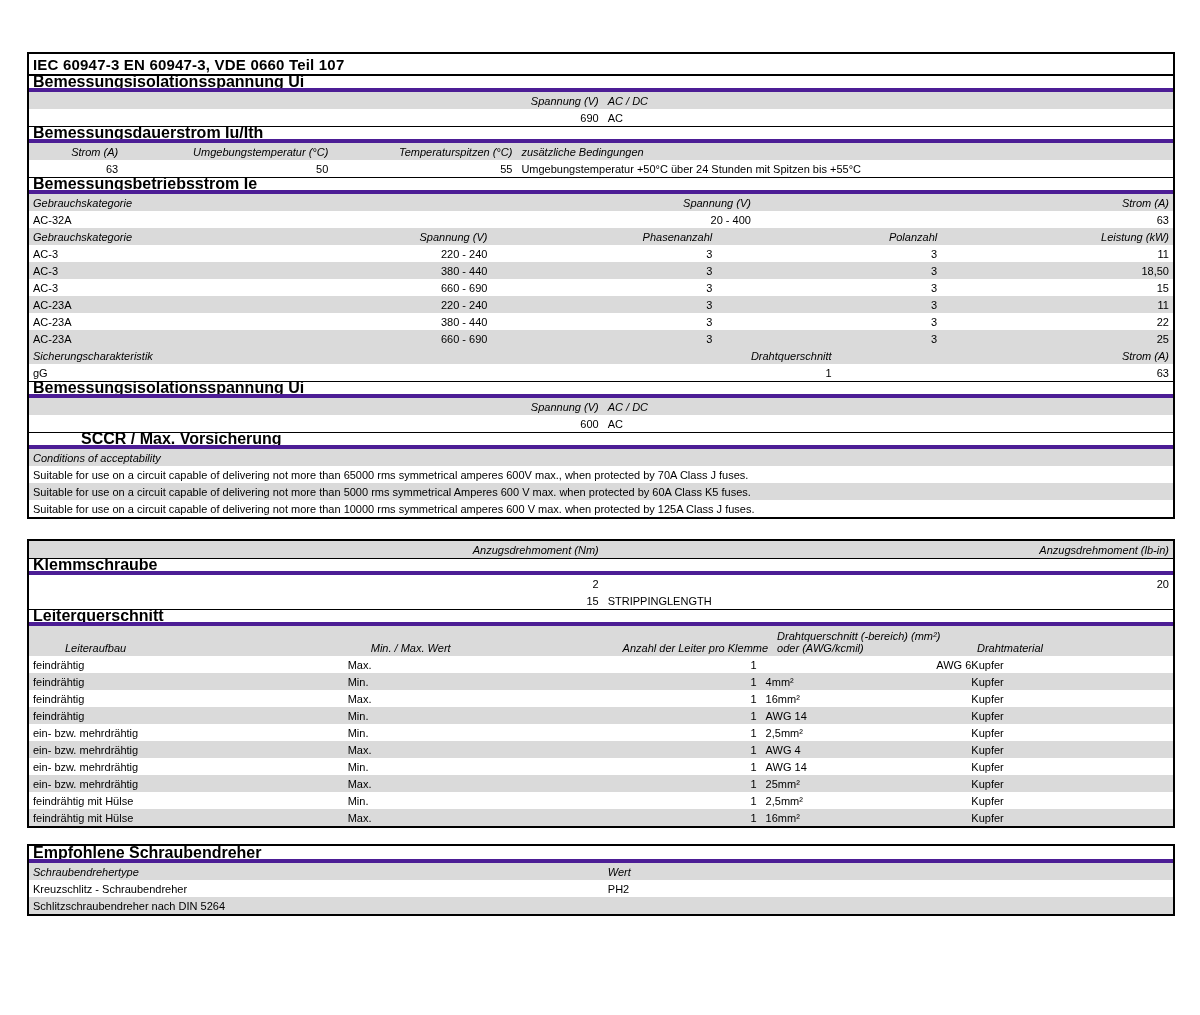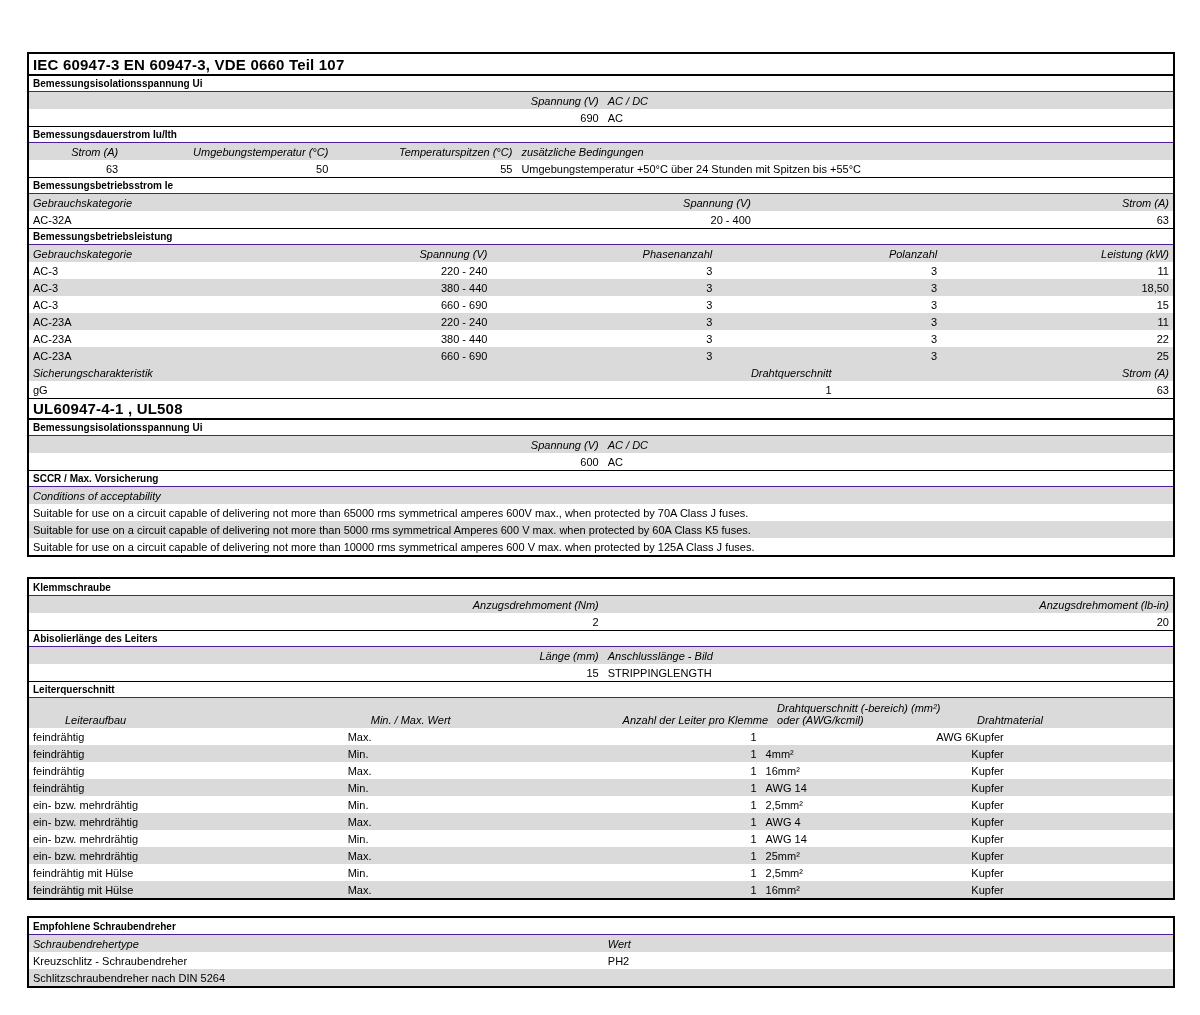--- a/index.html
+++ b/index.html
@@ -41,23 +41,23 @@
   .row.title {
     height: 21px;
     font-size: 15px;
     font-weight: 700;
     letter-spacing: 0.2px;
     border-bottom: 1px solid #000;
   }
   .row.title:not(:first-child) { border-top: 1px solid #000; }
   .row.section {
     font-weight: 700;
-    font-size: 10px;
+    font-size: 16px;
     border-top: 1px solid #000;
-    border-bottom: 1px solid #4c1d95;
+    border-bottom: 4px solid #4c1d95;
   }
   .row.section:first-child { border-top: 0; }
   .row.header { font-style: italic; }
   .row.gray { background: #dadada; }
   .row.tall {
     height: 30px;
     align-items: flex-end;
     padding-bottom: 2px;
   }
   .row.tall .cell {
@@ -112,23 +112,20 @@
       <div class="row header gray">
         <div class="cell l" style="width: 30%;">Gebrauchskategorie</div>
         <div class="cell r" style="width: 33.2%;">Spannung (V)</div>
         <div class="cell r" style="width: 36.8%;">Strom (A)</div>
       </div>
       <div class="row data">
         <div class="cell l" style="width: 30%;">AC-32A</div>
         <div class="cell r" style="width: 33.2%;">20 - 400</div>
         <div class="cell r" style="width: 36.8%;">63</div>
       </div>
-      <div class="row section">
-        <div class="cell l" style="width: 100%;">Bemessungsbetriebsleistung</div>
-      </div>
       <div class="row header gray">
         <div class="cell l" style="width: 25%;">Gebrauchskategorie</div>
         <div class="cell r" style="width: 15%;">Spannung (V)</div>
         <div class="cell r" style="width: 19.8%;">Phasenanzahl</div>
         <div class="cell r" style="width: 19.8%;">Polanzahl</div>
         <div class="cell r" style="width: 20.4%;">Leistung (kW)</div>
       </div>
       <div class="row data">
         <div class="cell l" style="width: 25%;">AC-3</div>
         <div class="cell r" style="width: 15%;">220 - 240</div>
@@ -174,68 +171,58 @@
       <div class="row header gray">
         <div class="cell l" style="width: 40%;">Sicherungscharakteristik</div>
         <div class="cell r" style="width: 30.3%;">Drahtquerschnitt</div>
         <div class="cell r" style="width: 29.7%;">Strom (A)</div>
       </div>
       <div class="row data">
         <div class="cell l" style="width: 40%;">gG</div>
         <div class="cell r" style="width: 30.3%;">1</div>
         <div class="cell r" style="width: 29.7%;">63</div>
       </div>
-      <div class="row title">
-        <div class="cell l" style="width: 100%;">UL60947-4-1 , UL508</div>
-      </div>
       <div class="row section">
         <div class="cell l" style="width: 100%;">Bemessungsisolationsspannung Ui</div>
       </div>
       <div class="row header gray">
         <div class="cell r" style="width: 49.8%;">Spannung (V)</div>
         <div class="cell l" style="width: 50.2%; padding-left: 9px;">AC / DC</div>
       </div>
       <div class="row data">
         <div class="cell r" style="width: 49.8%;">600</div>
         <div class="cell l" style="width: 50.2%; padding-left: 9px;">AC</div>
       </div>
       <div class="row section">
-        <div class="cell l" style="width: 100%;">SCCR / Max. Vorsicherung</div>
+        <div class="cell l" style="width: 100%; margin-left: 48px;">SCCR / Max. Vorsicherung</div>
       </div>
       <div class="row header gray">
         <div class="cell l" style="width: 100%;">Conditions of acceptability</div>
       </div>
       <div class="row data">
         <div class="cell l" style="width: 100%;">Suitable for use on a circuit capable of delivering not more than 65000 rms symmetrical amperes 600V max., when protected by 70A Class J fuses.</div>
       </div>
       <div class="row data gray">
         <div class="cell l" style="width: 100%;">Suitable for use on a circuit capable of delivering not more than 5000 rms symmetrical Amperes 600 V max. when protected by 60A Class K5 fuses.</div>
       </div>
       <div class="row data">
         <div class="cell l" style="width: 100%;">Suitable for use on a circuit capable of delivering not more than 10000 rms symmetrical amperes 600 V max. when protected by 125A Class J fuses.</div>
       </div>
     </div>
   <div class="block" id="block-1">
-      <div class="row section">
-        <div class="cell l" style="width: 100%;">Klemmschraube</div>
-      </div>
       <div class="row header gray">
         <div class="cell r" style="width: 49.8%;">Anzugsdrehmoment (Nm)</div>
         <div class="cell r" style="width: 50.2%;">Anzugsdrehmoment (lb-in)</div>
       </div>
+      <div class="row section">
+        <div class="cell l" style="width: 100%;">Klemmschraube</div>
+      </div>
       <div class="row data">
         <div class="cell r" style="width: 49.8%;">2</div>
         <div class="cell r" style="width: 50.2%;">20</div>
-      </div>
-      <div class="row section">
-        <div class="cell l" style="width: 100%;">Abisolierlänge des Leiters</div>
-      </div>
-      <div class="row header gray">
-        <div class="cell r" style="width: 49.8%;">Länge (mm)</div>
-        <div class="cell l" style="width: 50.2%; padding-left: 9px;">Anschlusslänge - Bild</div>
       </div>
       <div class="row data">
         <div class="cell r" style="width: 49.8%;">15</div>
         <div class="cell l" style="width: 50.2%; padding-left: 9px;">STRIPPINGLENGTH</div>
       </div>
       <div class="row section">
         <div class="cell l" style="width: 100%;">Leiterquerschnitt</div>
       </div>
       <div class="row header gray tall">
         <div class="cell l" style="width: 27.7%; margin-left: 32px;">Leiteraufbau</div>

